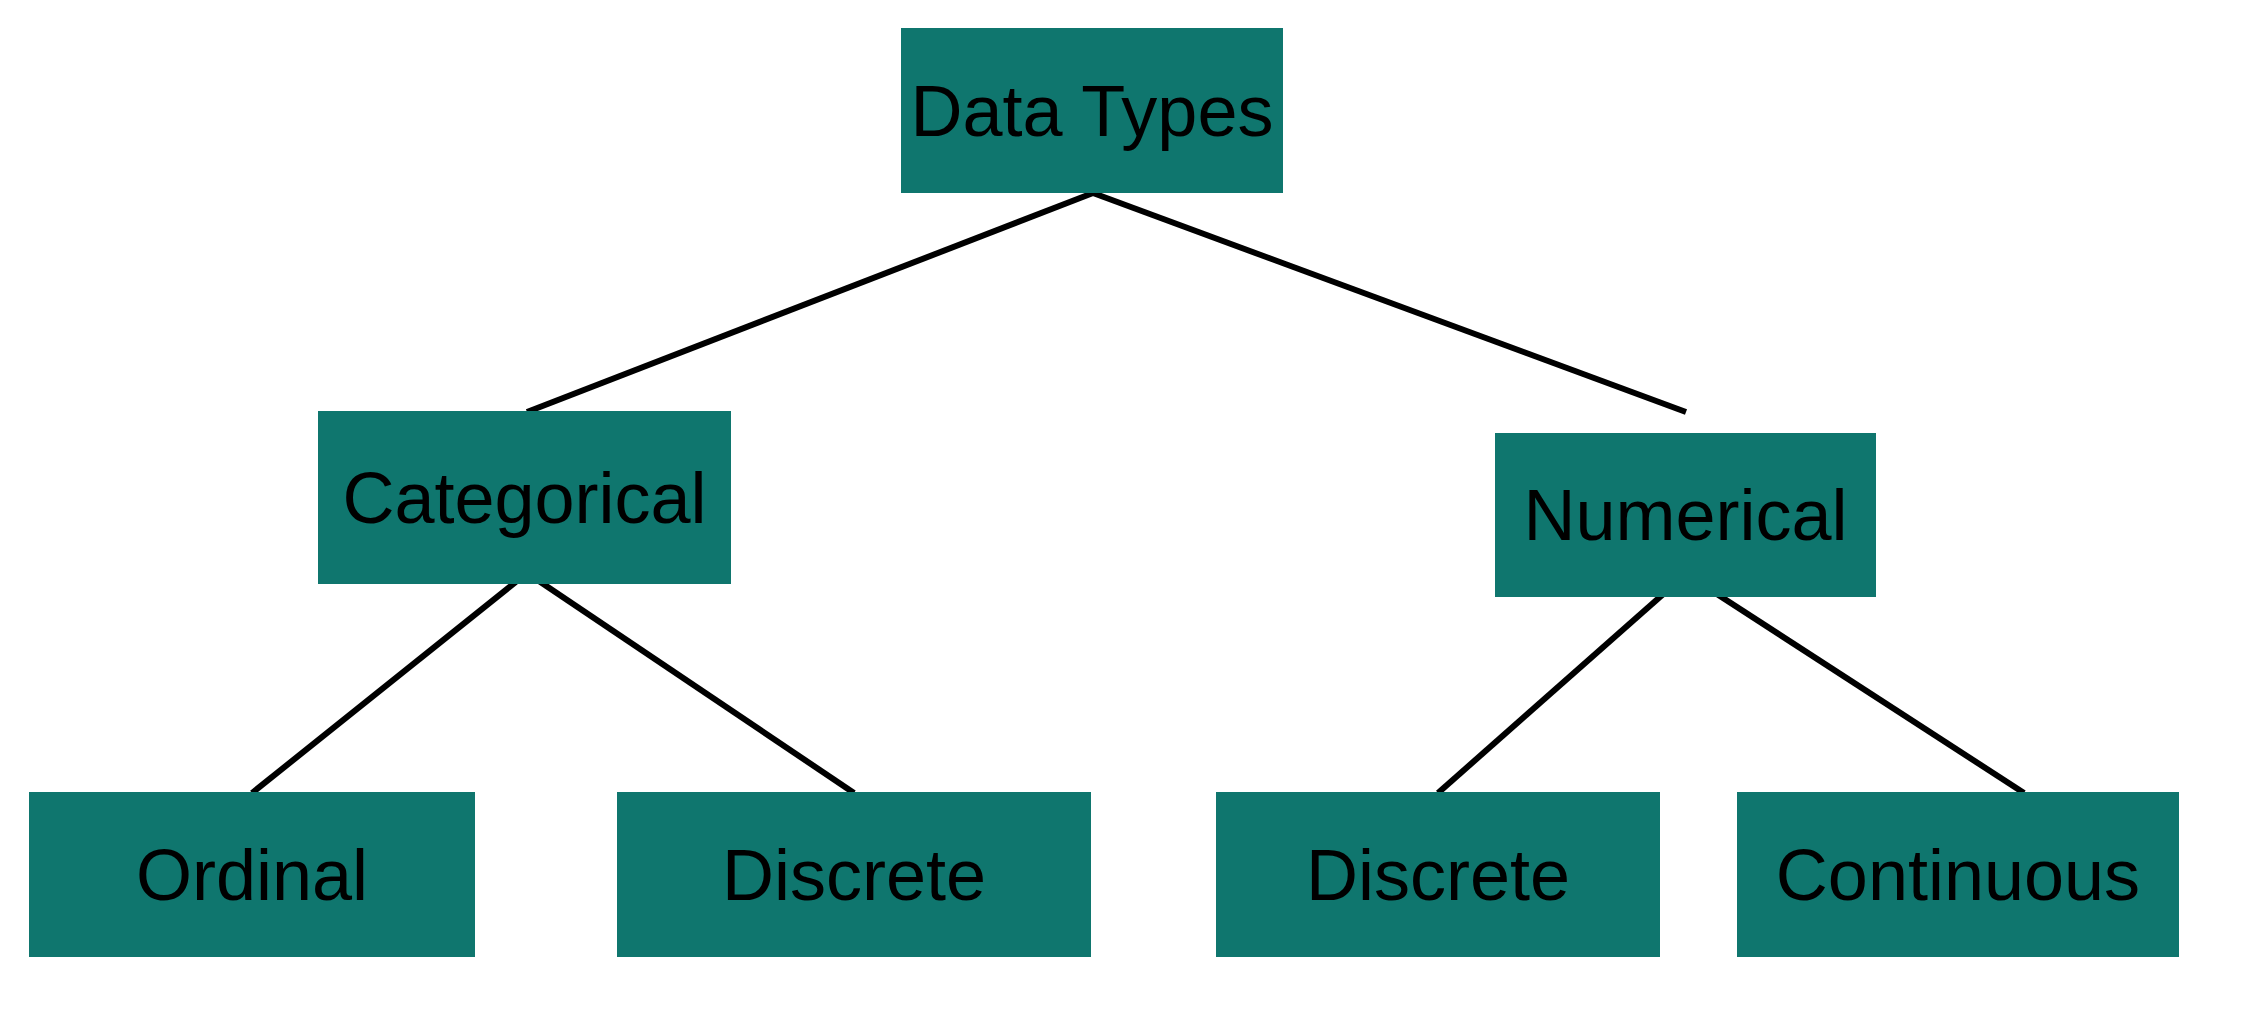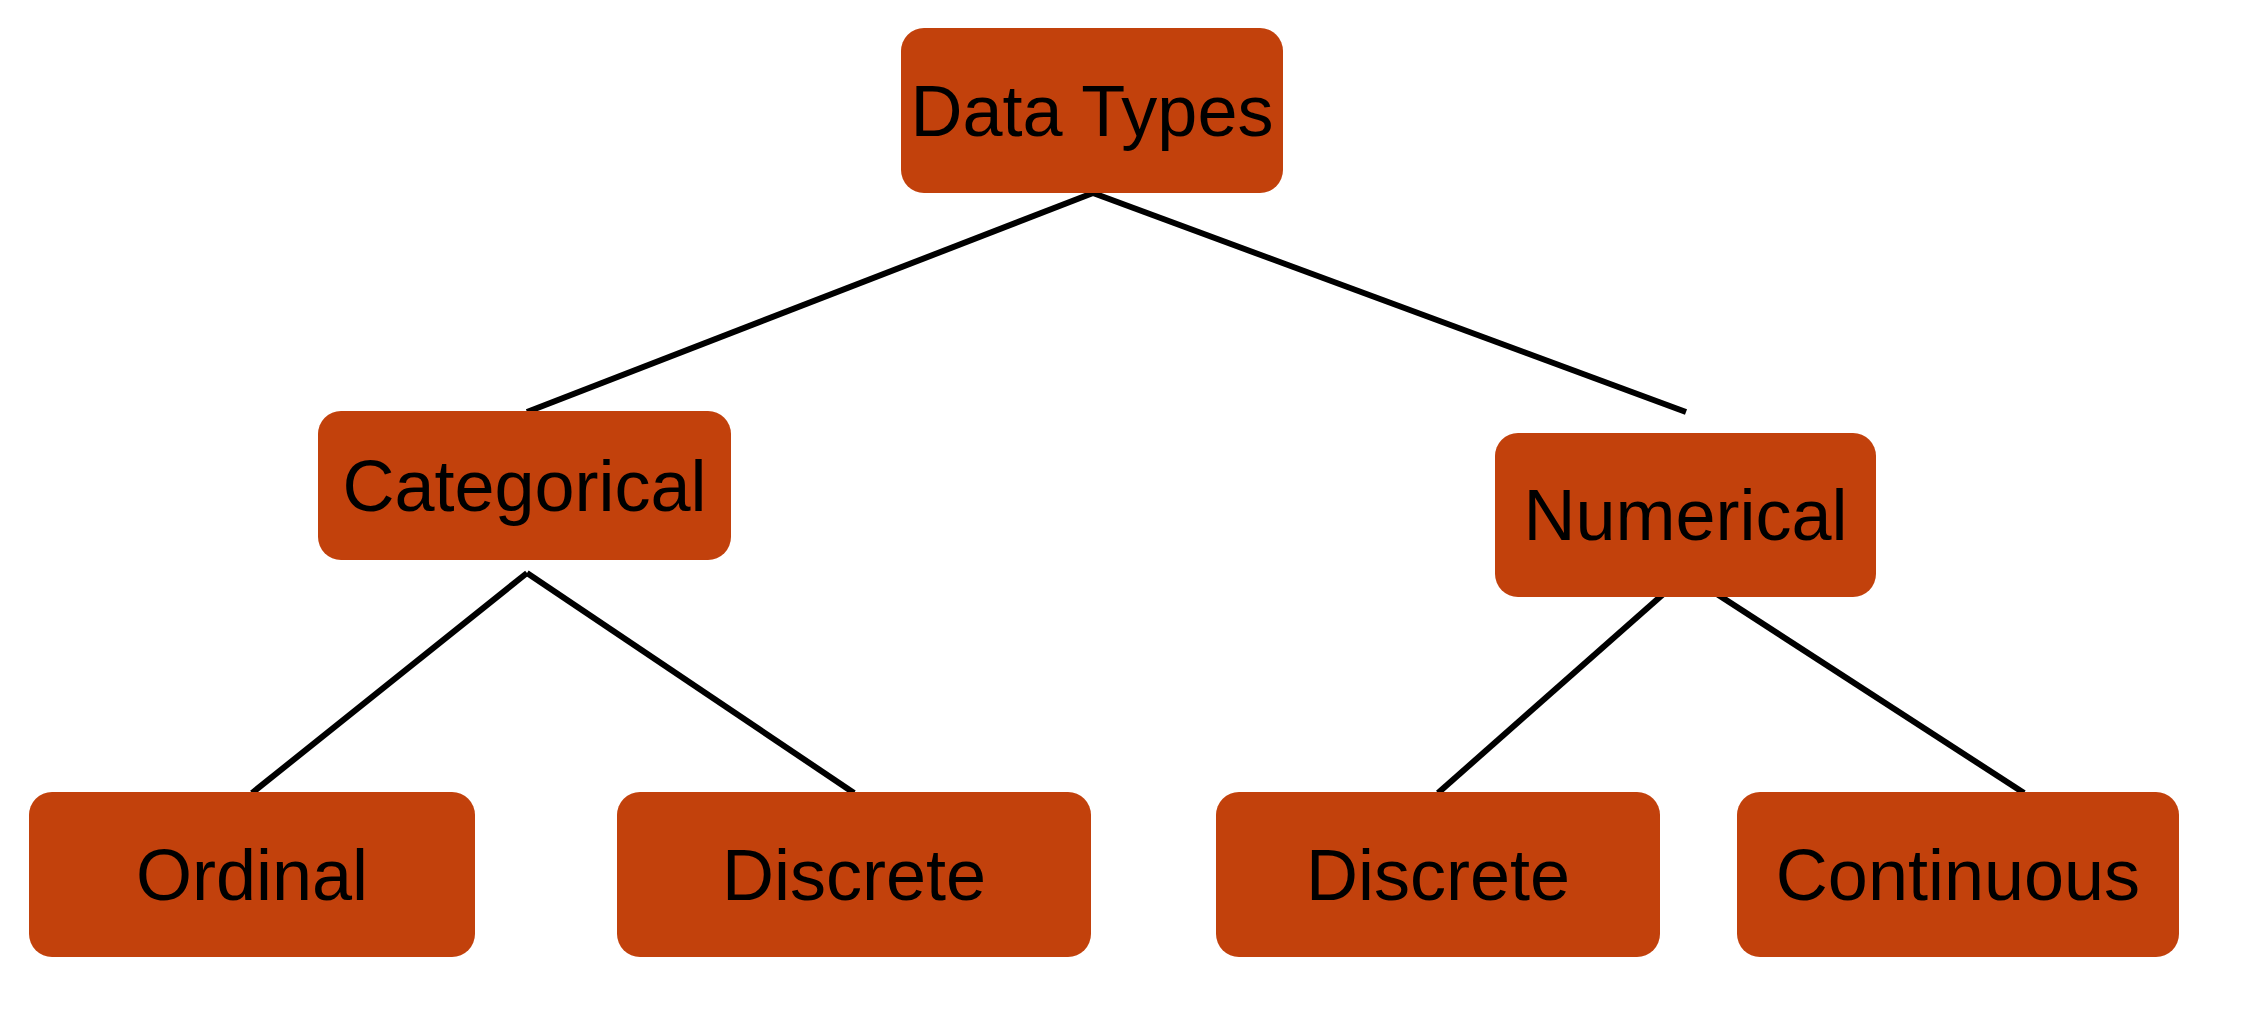--- a/index.html
+++ b/index.html
@@ -22,35 +22,34 @@
     width: 2260px;
     height: 1016px;
   }
   #connectors line {
     stroke: #000000;
     stroke-width: 6;
     stroke-linecap: butt;
   }
   .node {
     position: absolute;
-    background: #c2410c;
+    background: #0f766e;
     color: #000000;
     display: flex;
     align-items: center;
     justify-content: center;
     font-size: 72px;
     line-height: 1;
     text-align: center;
     white-space: nowrap;
-    border-radius: 23px;
   }
   
   .node-root        { left: 901px;  top: 28px;  width: 382px; height: 165px; }
   
-  .node-categorical { left: 318px;  top: 411px; width: 413px; height: 149px; }
+  .node-categorical { left: 318px;  top: 411px; width: 413px; height: 173px; }
   .node-numerical   { left: 1495px; top: 433px; width: 381px; height: 164px; }
   
   .node-ordinal     { left: 29px;   top: 792px; width: 446px; height: 165px; }
   .node-nominal     { left: 617px;  top: 792px; width: 474px; height: 165px; }
   .node-discrete    { left: 1216px; top: 792px; width: 444px; height: 165px; }
   .node-continuous  { left: 1737px; top: 792px; width: 442px; height: 165px; }
 </style>
 </head>
 <body>
 

